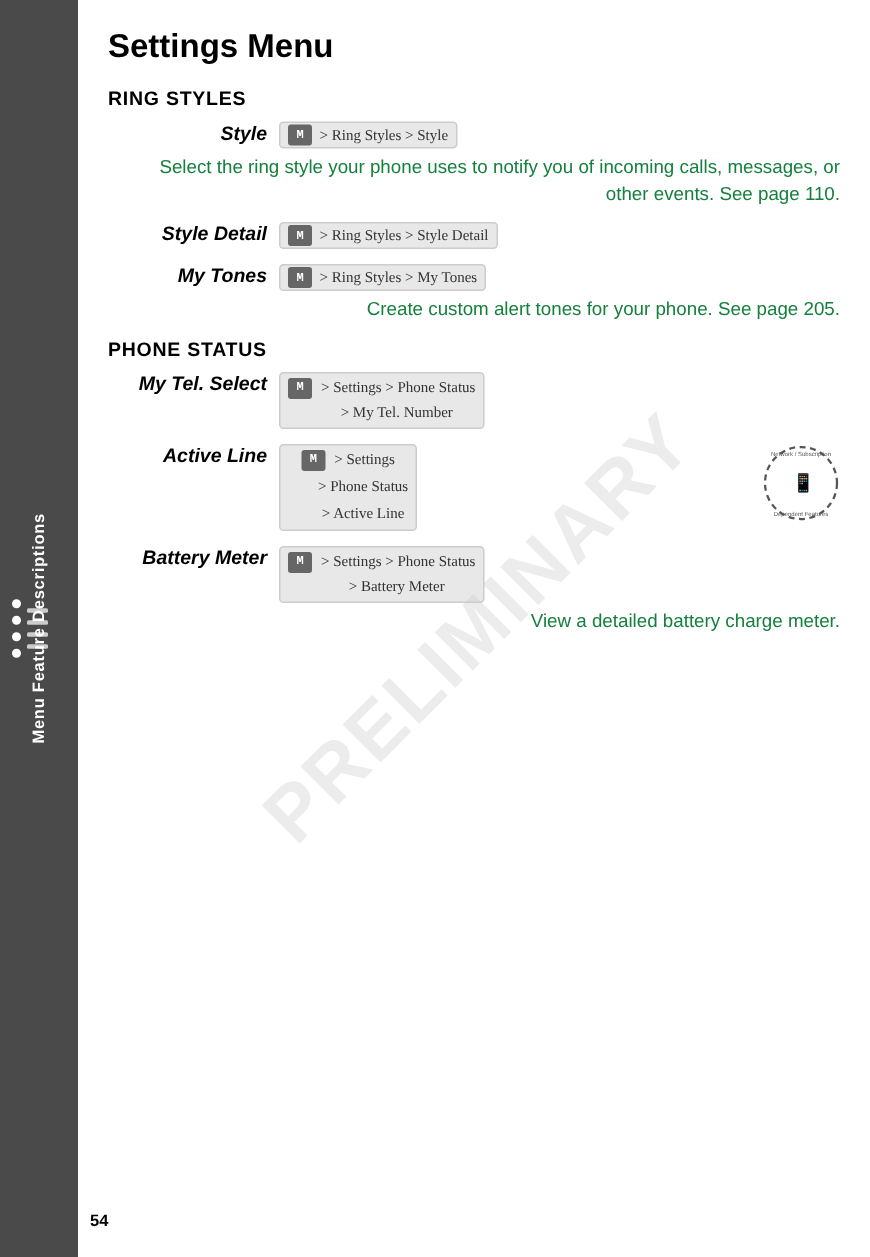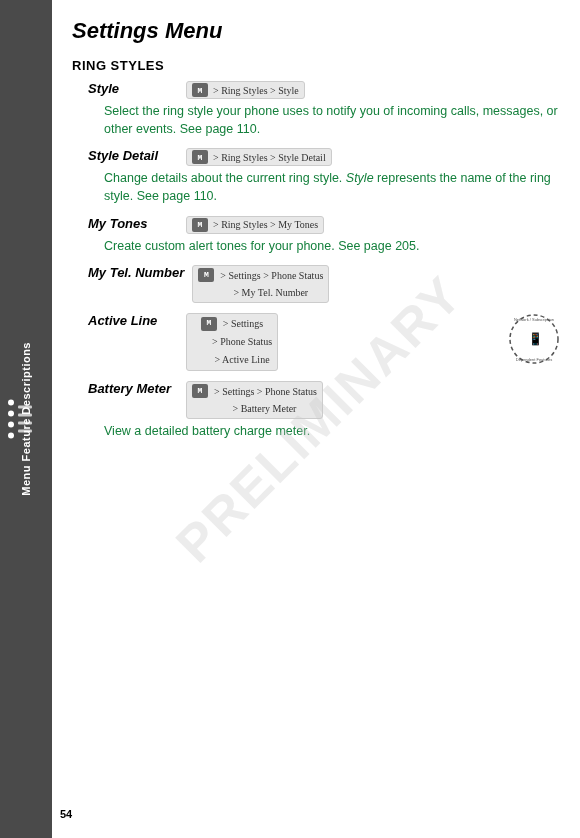--- a/index.html
+++ b/index.html
@@ -74,40 +74,40 @@
       top: 0;
       right: 0;
       bottom: 0;
       padding: 18px 20px 18px 20px;
     }
 
     
     .page-title {
       font-size: 22px;
       font-weight: bold;
-      font-style: italic;
       margin-bottom: 14px;
       color: #000;
     }
 
     
     .section-header {
       font-size: 12px;
       font-weight: bold;
       letter-spacing: 0.5px;
       text-transform: uppercase;
       margin-bottom: 8px;
       margin-top: 4px;
       font-variant: small-caps;
       font-size: 13px;
     }
 
     
     .entry {
       margin-bottom: 10px;
+      text-align: right;
     }
     .entry-header {
       display: flex;
       align-items: flex-start;
       gap: 8px;
       margin-bottom: 3px;
     }
     .entry-label {
       font-weight: bold;
       font-style: italic;
@@ -233,42 +233,42 @@
     </div>
 
     <div class="entry indent">
       <div class="entry-header">
         <span class="entry-label">Style Detail</span>
         <span class="menu-path">
           <span class="menu-icon">M</span>
           <span class="menu-path-text">&gt; Ring Styles &gt; Style Detail</span>
         </span>
       </div>
-      <div class="entry-body">
-        Change details about the current ring style. <em>Style</em> represents the name of the ring style. See page 110.
-      </div>
     </div>
 
     <div class="entry indent">
       <div class="entry-header">
         <span class="entry-label">My Tones</span>
         <span class="menu-path">
           <span class="menu-icon">M</span>
           <span class="menu-path-text">&gt; Ring Styles &gt; My Tones</span>
         </span>
       </div>
       <div class="entry-body">Create custom alert tones for your phone. See page 205.</div>
     </div>
   </div>
 
   <div class="section-block">
-
-    <div class="entry indent">
-      <div class="entry-header">
-        <span class="entry-label">My Tel. Number</span>
+    <div class="section-header">
+      <span>Phone Status</span>
+    </div>
+
+    <div class="entry indent">
+      <div class="entry-header">
+        <span class="entry-label">My Tel. Select</span>
         <span class="menu-path" style="flex-direction:column; line-height:1.5; padding: 2px 5px;">
           <span style="display:flex; align-items:center; gap:3px;">
             <span class="menu-icon">M</span>
             <span class="menu-path-text">&gt; Settings &gt; Phone Status</span>
           </span>
           <span class="menu-path-text" style="padding-left:20px;">&gt; My Tel. Number</span>
         </span>
       </div>
     </div>
 

